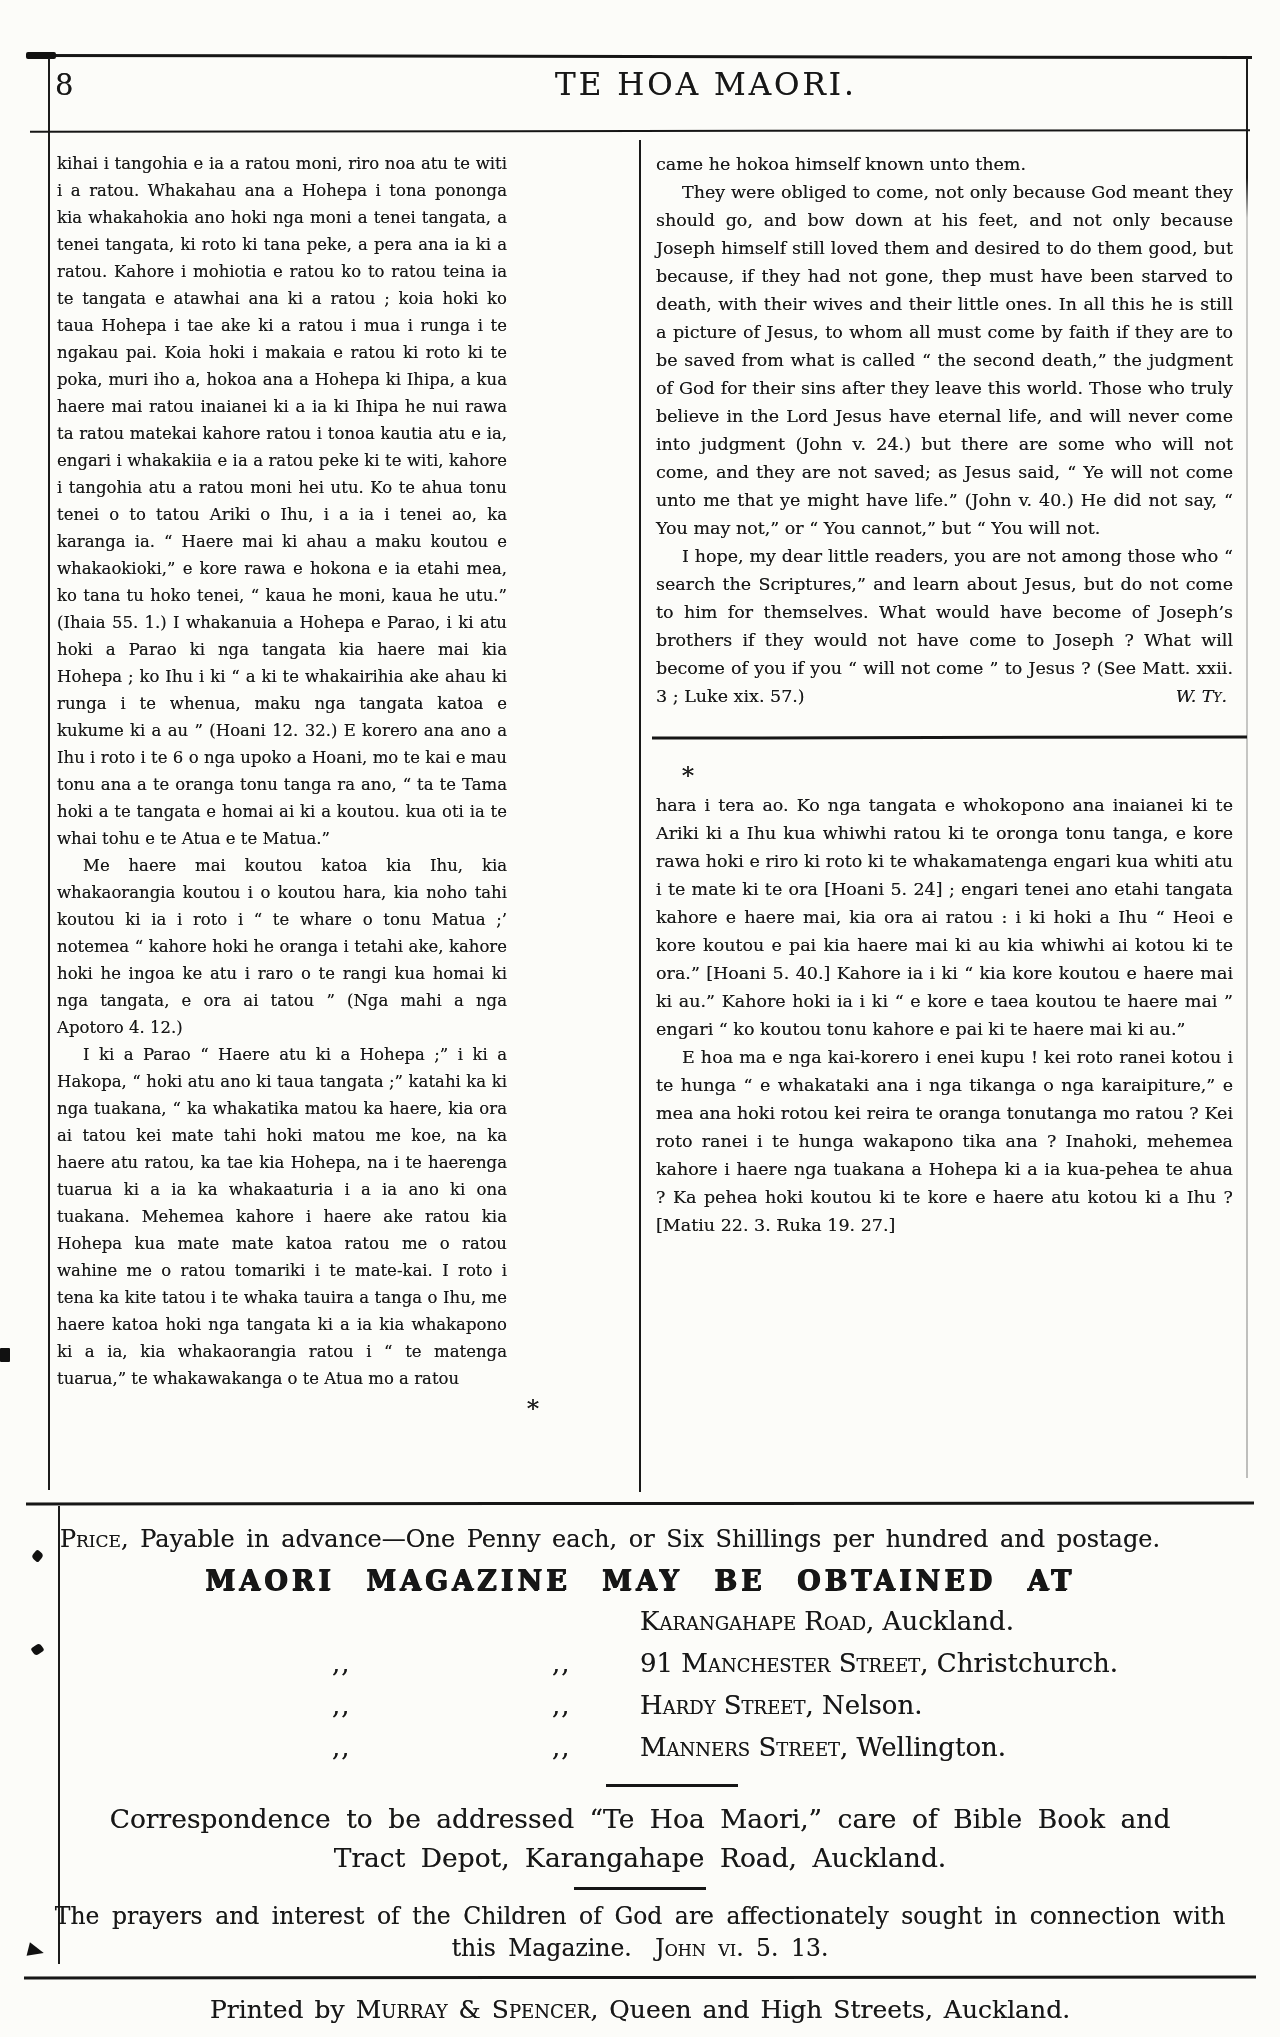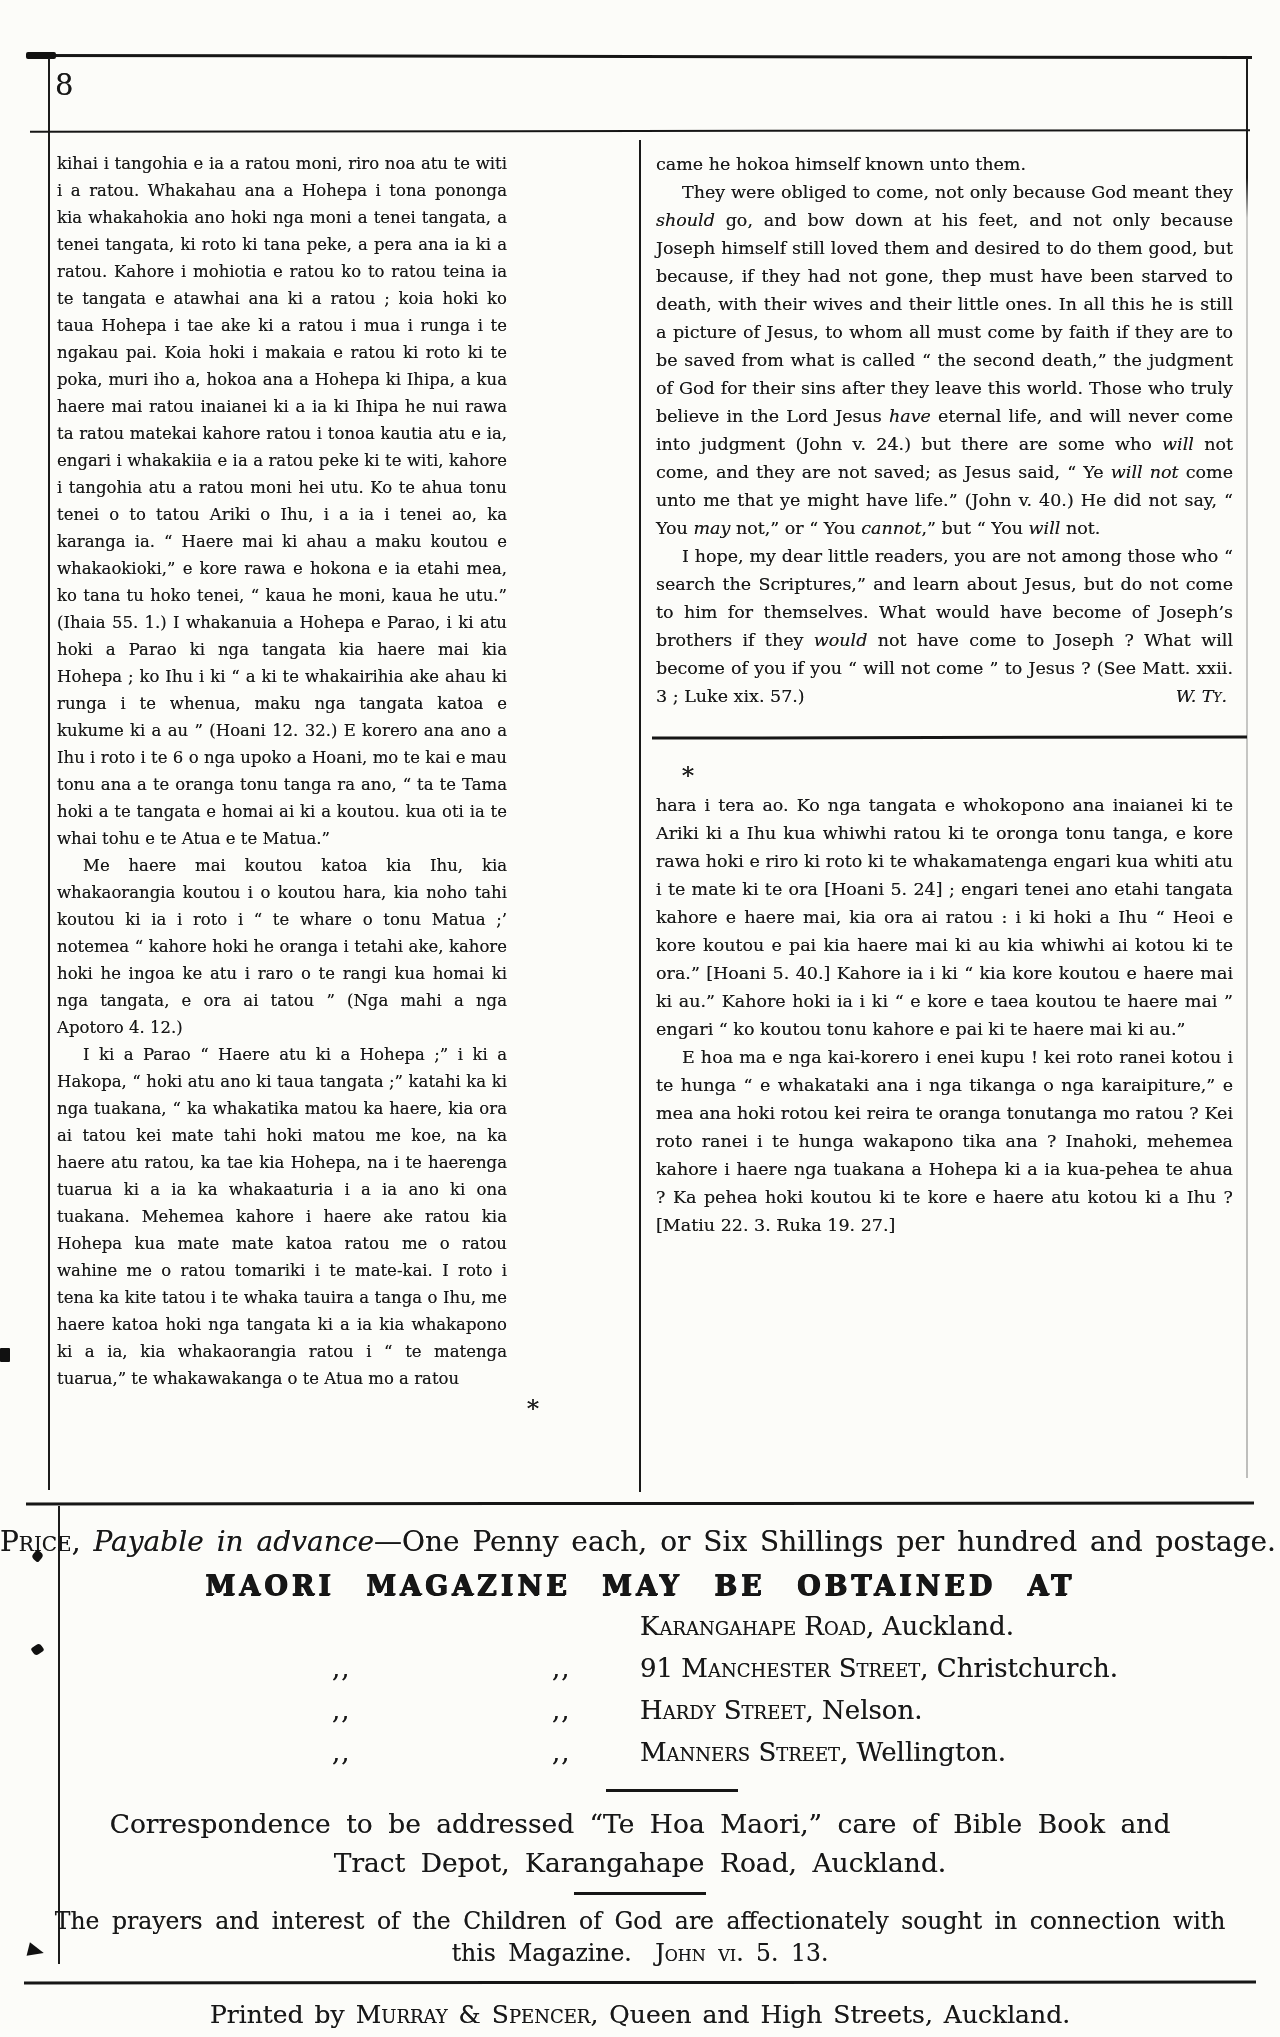--- a/index.html
+++ b/index.html
@@ -22,32 +22,32 @@
   .header { position:absolute; top:62px; left:0; right:0; height:68px; }
   .page-num { position:absolute; left:55px; top:6px; font-size:29px; }
   .masthead { position:absolute; left:50%; margin-left:66px; transform:translateX(-50%); top:4px;
               font-size:31px; letter-spacing:3px; white-space:nowrap; }
 
   .col { position:absolute; top:150px; }
   .left-col  { left:57px;  width:450px; font-size:16.5px; line-height:27px; }
   .right-col { left:656px; width:577px; font-size:17.5px; line-height:28px; }
   .para { margin:0; text-align:justify; text-indent:26px; }
   .para.noindent { text-indent:0; }
-  .it { font-style:italic; }
+  .it { }
   .sc { font-variant:small-caps; }
 
   .footnote-star { font-size:24px; line-height:26px; }
   .left-col .footnote-star { text-align:right; margin:4px -32px 0 0; }
   .right-col .footnote-star { text-align:left; margin:24px 0 2px 26px; }
   .section-rule { height:3px; margin:26px -14px 0 -4px; transform:rotate(-.12deg); }
   .sig { display:block; text-align:right; margin-top:-28px; padding-right:6px; font-variant:small-caps;font-style:italic; }
 
   .footer { position:absolute; top:1502px; left:0; right:0; }
   .footer-rule { height:3px; margin:0 26px; transform:rotate(-.05deg); }
-  .price { margin:20px 60px 0 0; text-align:center; font-size:28px; word-spacing:4px; white-space:nowrap; }
+  .price { margin:20px 60px 0 0; text-align:center; font-size:24px; word-spacing:4px; white-space:nowrap; }
   .obtained { margin:12px 0 0; text-align:center; font-size:27px; font-weight:bold;
               letter-spacing:4px; word-spacing:18px; text-shadow:1.1px 0 #111, 0 .5px #111; }
   .addr { margin-top:10px; }
   .addr-row { position:relative; height:42px; font-size:26px; }
   .addr-label { position:absolute; left:225px; font-style:italic; white-space:nowrap; }
   .ditto { position:absolute; letter-spacing:1px; }
   .d1 { left:332px; } .d2 { left:552px; }
   .addr-text { position:absolute; left:640px; white-space:nowrap; }
   .mini-rule { height:3px; width:132px; margin:10px 0 0 606px; }
   .mini-rule.centered { margin:10px auto 0; }
@@ -71,20 +71,21 @@
 
 <div class="page">
 
   <div class="rule top-rule"></div>
   <div class="left-border"></div>
   <div class="left-border2"></div>
   <div class="right-border"></div>
 
   <header class="header">
     <span class="page-num">8</span>
+    <span class="masthead">TE HOA MAORI.</span>
   </header>
   <div class="rule header-rule"></div>
 
   <div class="col-divider"></div>
 
   <section class="col left-col">
     <p class="para noindent">kihai i tangohia e ia a ratou moni, riro noa atu te witi i a ratou. Whakahau ana a Hohepa i tona pononga kia whakahokia ano hoki nga moni a tenei tangata, a tenei tangata, ki roto ki tana peke, a pera ana ia ki a ratou. Kahore i mohiotia e ratou ko to ratou teina ia te tangata e atawhai ana ki a ratou ; koia hoki ko taua Hohepa i tae ake ki a ratou i mua i runga i te ngakau pai. Koia hoki i makaia e ratou ki roto ki te poka, muri iho a, hokoa ana a Hohepa ki Ihipa, a kua haere mai ratou inaianei ki a ia ki Ihipa he nui rawa ta ratou matekai kahore ratou i tonoa kautia atu e ia, engari i whakakiia e ia a ratou peke ki te witi, kahore i tangohia atu a ratou moni hei utu. Ko te ahua tonu tenei o to tatou Ariki o Ihu, i a ia i tenei ao, ka karanga ia. “ Haere mai ki ahau a maku koutou e whakaokioki,” e kore rawa e hokona e ia etahi mea, ko tana tu hoko tenei, “ kaua he moni, kaua he utu.” (Ihaia 55. 1.) I whakanuia a Hohepa e Parao, i ki atu hoki a Parao ki nga tangata kia haere mai kia Hohepa ; ko Ihu i ki “ a ki te whakairihia ake ahau ki runga i te whenua, maku nga tangata katoa e kukume ki a au ” (Hoani 12. 32.) E korero ana ano a Ihu i roto i te 6 o nga upoko a Hoani, mo te kai e mau tonu ana a te oranga tonu tanga ra ano, “ ta te Tama hoki a te tangata e homai ai ki a koutou. kua oti ia te whai tohu e te Atua e te Matua.”</p>
     <p class="para">Me haere mai koutou katoa kia Ihu, kia whakaorangia koutou i o koutou hara, kia noho tahi koutou ki ia i roto i “ te whare o tonu Matua ;’ notemea “ kahore hoki he oranga i tetahi ake, kahore hoki he ingoa ke atu i raro o te rangi kua homai ki nga tangata, e ora ai tatou ” (Nga mahi a nga Apotoro 4. 12.)</p>
     <p class="para">I ki a Parao “ Haere atu ki a Hohepa ;” i ki a Hakopa, “ hoki atu ano ki taua tangata ;” katahi ka ki nga tuakana, “ ka whakatika matou ka haere, kia ora ai tatou kei mate tahi hoki matou me koe, na ka haere atu ratou, ka tae kia Hohepa, na i te haerenga tuarua ki a ia ka whakaaturia i a ia ano ki ona tuakana. Mehemea kahore i haere ake ratou kia Hohepa kua mate mate katoa ratou me o ratou wahine me o ratou tomariki i te mate-kai. I roto i tena ka kite tatou i te whaka tauira a tanga o Ihu, me haere katoa hoki nga tangata ki a ia kia whakapono ki a ia, kia whakaorangia ratou i “ te matenga tuarua,” te whakawakanga o te Atua mo a ratou</p>
     <div class="footnote-star">*</div>

